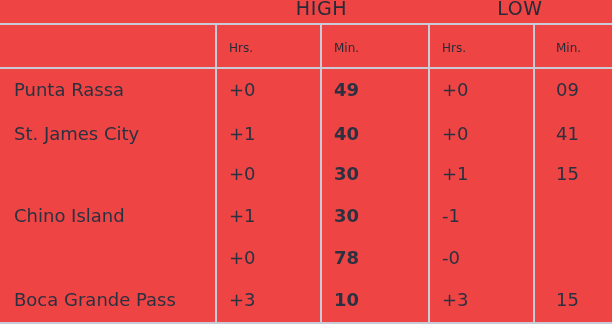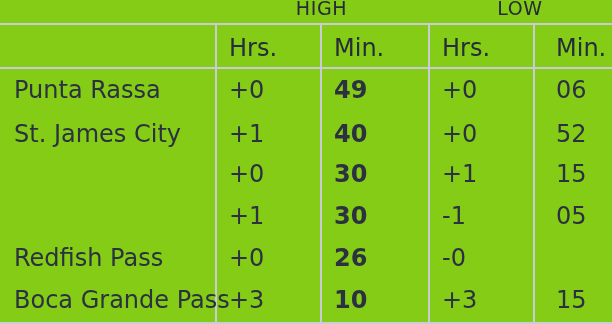--- a/index.html
+++ b/index.html
@@ -11,21 +11,21 @@
     width: 612px;
     height: 324px;
     overflow: hidden;
     font-family: "DejaVu Sans", "Liberation Sans", sans-serif;
   }
 
   #tide-table {
     position: relative;
     width: 612px;
     height: 324px;
-    background: #84cc16;
+    background: #ef4444;
   }
 
   
   .hrule {
     position: absolute;
     left: 0;
     width: 612px;
     height: 2px;
     background: #c9ccd8;
   }
@@ -60,21 +60,21 @@
   }
   .group-head.high { left: 215px; width: 213px; }
   .group-head.low  { left: 428px; width: 184px; }
 
   
   .col-head {
     position: absolute;
     top: 33px;
     height: 30px;
     line-height: 30px;
-    font-size: 24px;
+    font-size: 12px;
     color: #262c39;
     white-space: nowrap;
   }
   .col-head.c1 { left: 229px; }
   .col-head.c2 { left: 334px; }
   .col-head.c3 { left: 442px; }
   .col-head.c4 { left: 556px; }
 
   
   .row {
@@ -88,21 +88,21 @@
   .row.r2 { top: 160px; }
   .row.r3 { top: 202px; }
   .row.r4 { top: 244px; }
   .row.r5 { top: 286px; }
 
   .cell {
     position: absolute;
     top: 0;
     height: 42px;
     line-height: 28px;
-    font-size: 24px;
+    font-size: 18px;
     color: #2b3140;
     white-space: nowrap;
   }
   .cell.name   { left: 14px;  }
   .cell.hhrs   { left: 229px; }
   .cell.hmin   { left: 334px; font-weight: bold; }
   .cell.lhrs   { left: 442px; }
   .cell.lmin   { left: 556px; }
 </style>
 </head>
@@ -125,49 +125,48 @@
   <div class="col-head c1">Hrs.</div>
   <div class="col-head c2">Min.</div>
   <div class="col-head c3">Hrs.</div>
   <div class="col-head c4">Min.</div>
 
   <div class="row r0">
     <div class="cell name">Punta Rassa</div>
     <div class="cell hhrs">+0</div>
     <div class="cell hmin">49</div>
     <div class="cell lhrs">+0</div>
-    <div class="cell lmin">06</div>
+    <div class="cell lmin">09</div>
   </div>
 
   <div class="row r1">
     <div class="cell name">St. James City</div>
     <div class="cell hhrs">+1</div>
     <div class="cell hmin">40</div>
     <div class="cell lhrs">+0</div>
-    <div class="cell lmin">52</div>
+    <div class="cell lmin">41</div>
   </div>
 
   <div class="row r2">
     <div class="cell hhrs">+0</div>
     <div class="cell hmin">30</div>
     <div class="cell lhrs">+1</div>
     <div class="cell lmin">15</div>
   </div>
 
   <div class="row r3">
+    <div class="cell name">Chino Island</div>
     <div class="cell hhrs">+1</div>
     <div class="cell hmin">30</div>
     <div class="cell lhrs">-1</div>
-    <div class="cell lmin">05</div>
   </div>
 
   <div class="row r4">
-    <div class="cell name">Redfish Pass</div>
     <div class="cell hhrs">+0</div>
-    <div class="cell hmin">26</div>
+    <div class="cell hmin">78</div>
     <div class="cell lhrs">-0</div>
   </div>
 
   <div class="row r5">
     <div class="cell name">Boca Grande Pass</div>
     <div class="cell hhrs">+3</div>
     <div class="cell hmin">10</div>
     <div class="cell lhrs">+3</div>
     <div class="cell lmin">15</div>
   </div>

